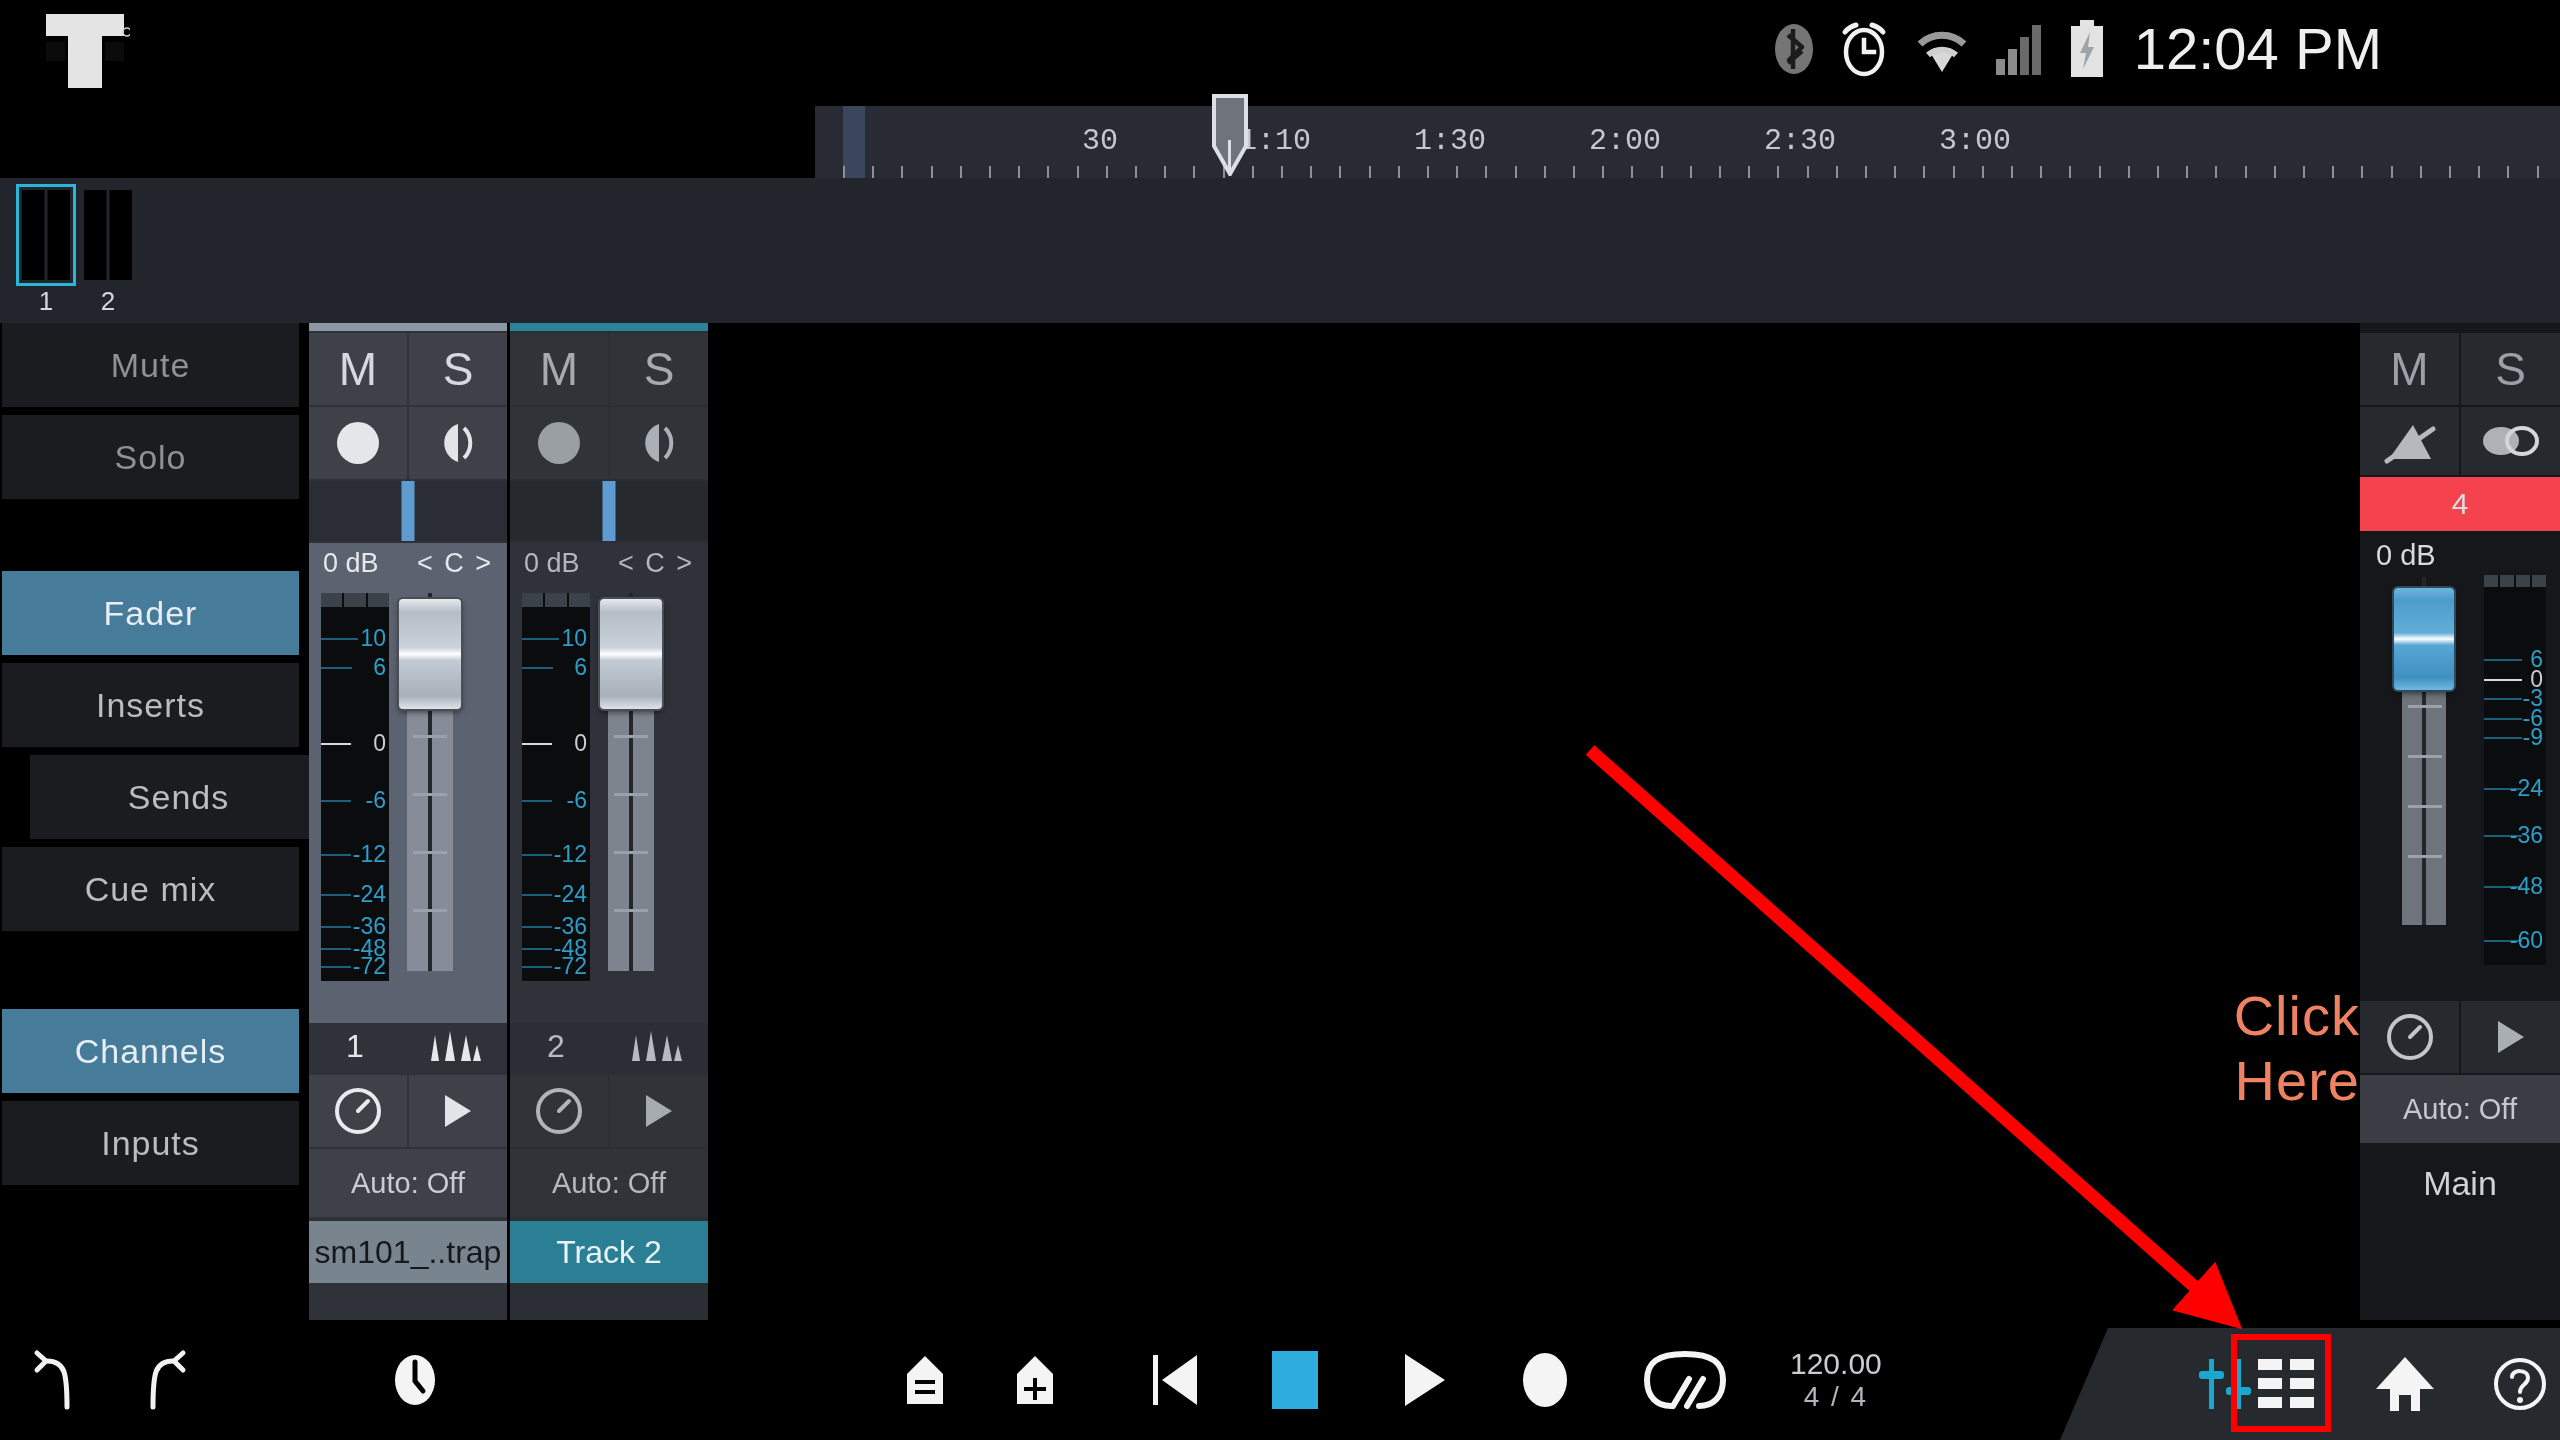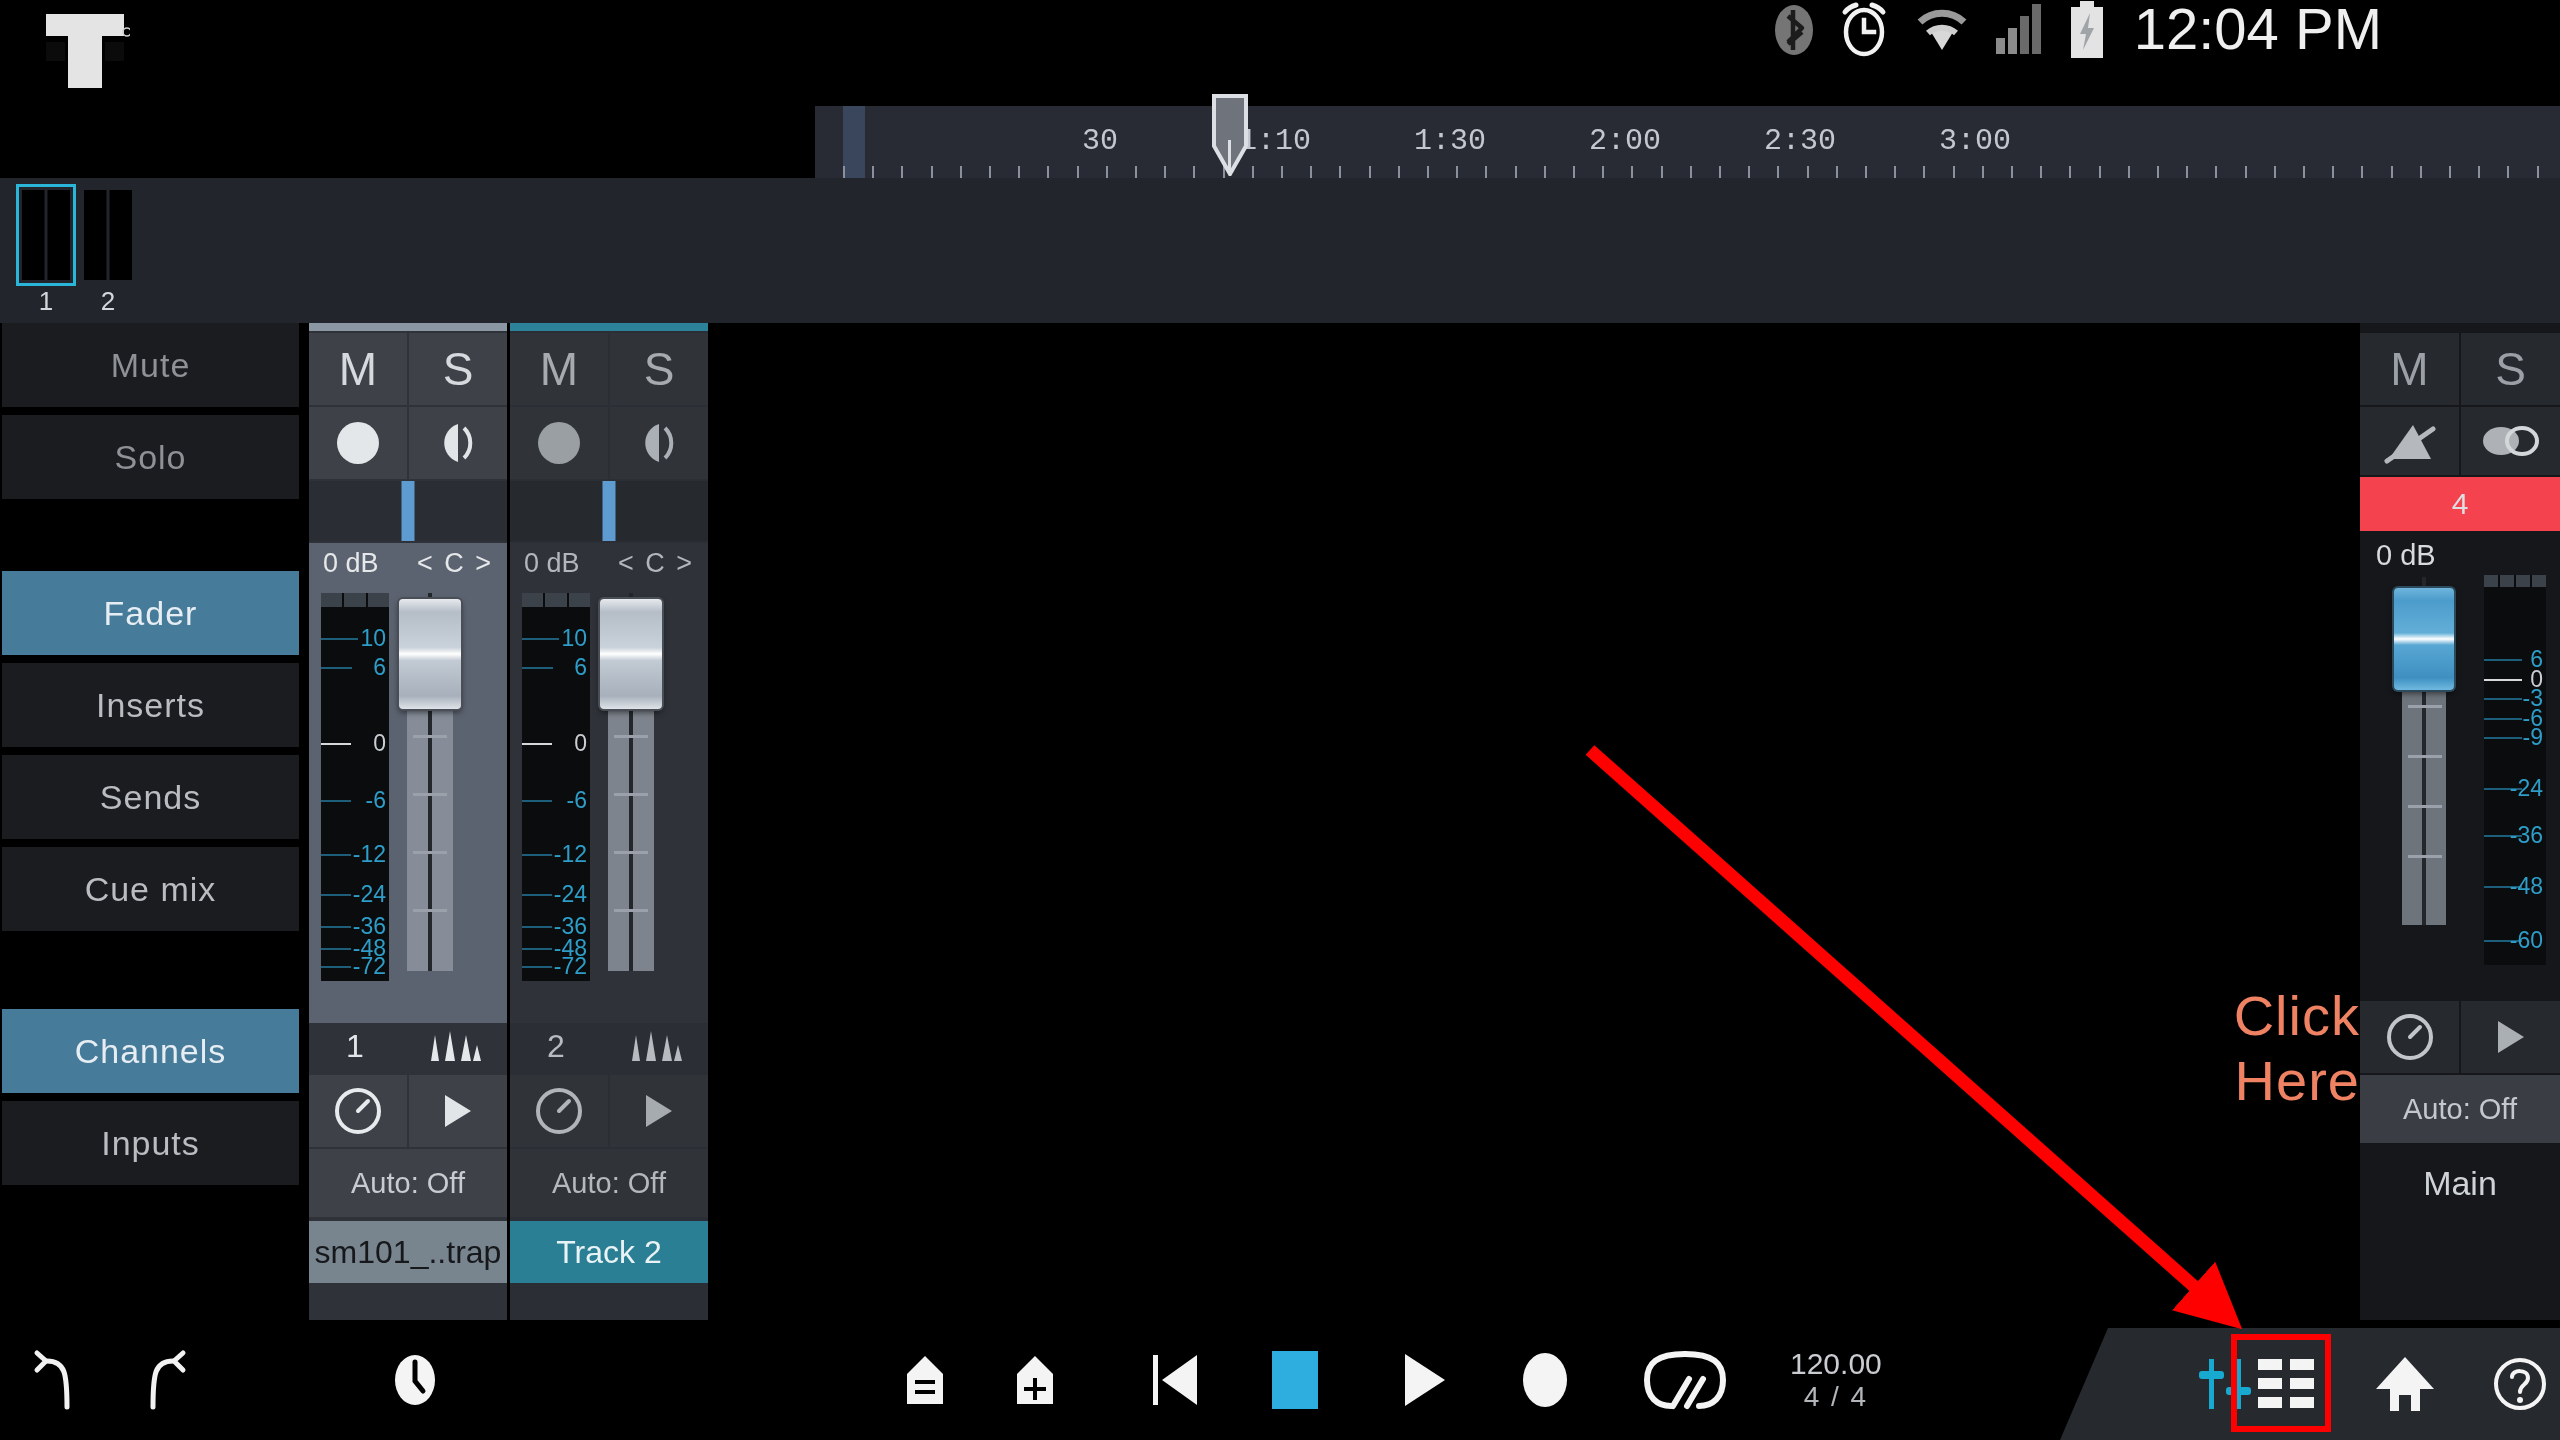--- a/index.html
+++ b/index.html
@@ -1,21 +1,21 @@
 <!DOCTYPE html>
 <html><head>
 <meta charset="utf-8">
 <style>
   html,body{margin:0;padding:0;background:#000;}
   body{width:2560px;height:1440px;overflow:hidden;font-family:"Liberation Sans",sans-serif;color:#d8d8d8;position:relative;}
 
   
   .statusbar{position:absolute;left:0;top:0;width:2560px;height:98px;background:#000;}
   .tmo-logo{position:absolute;left:40px;top:12px;width:90px;height:78px;}
-  .status-right{position:absolute;right:178px;top:0;height:98px;display:flex;align-items:flex-start;gap:22px;}
+  .status-right{position:absolute;right:178px;top:0;height:98px;display:flex;align-items:center;gap:22px;}
   .status-right svg{display:block;}
   .clock-text{font-size:58px;color:#efefef;font-weight:300;letter-spacing:0px;line-height:1;margin-left:6px;}
 
   
   .ruler-wrap{position:absolute;left:0;top:98px;width:2560px;height:80px;background:#000;}
   .ruler{position:absolute;left:815px;top:8px;width:1745px;height:72px;background:#282b33;overflow:hidden;font-family:Liberation Mono, monospace;}
   .ruler-sel{position:absolute;left:28px;top:0;width:22px;height:72px;background:#39465b;}
   .ruler-tick{position:absolute;bottom:0;width:2px;background:#9aa0ab;}
   .ruler-tick.minor{height:12px;background:#8b919c;}
   .ruler-label{position:absolute;top:18px;font-size:30px;color:#c3c8d0;transform:translateX(-50%);font-weight:400;}
@@ -260,21 +260,21 @@
       <div class="gap"></div>
     </div>
     <div class="thumb-label" style="left: 84px;">2</div>
   </div>
 
 <div class="sidebar" id="sidebar">
     <div class="sb-btn dim" style="top: 0px;">Mute</div>
     <div class="sb-btn dim" style="top: 92px;">Solo</div>
     <div class="sb-btn active" style="top: 248px;">Fader</div>
     <div class="sb-btn" style="top: 340px;">Inserts</div>
-    <div class="sb-btn" style="top: 432px;">Sends</div>
+    <div class="sb-btn" style="top: 432px; margin-left: 28px;">Sends</div>
     <div class="sb-btn" style="top: 524px;">Cue mix</div>
     <div class="sb-btn" style="top: 778px;">Inputs</div>
     <div class="sb-btn active" style="top: 686px;">Channels</div>
   </div>
 
 <div class="strips" id="strips">
     <div class="strip" style="left: 0px;">
       <div class="strip-topbar" style="background:#8b98a3"></div>
       <div class="ms-row">
         <div class="ms-btn">M</div>

